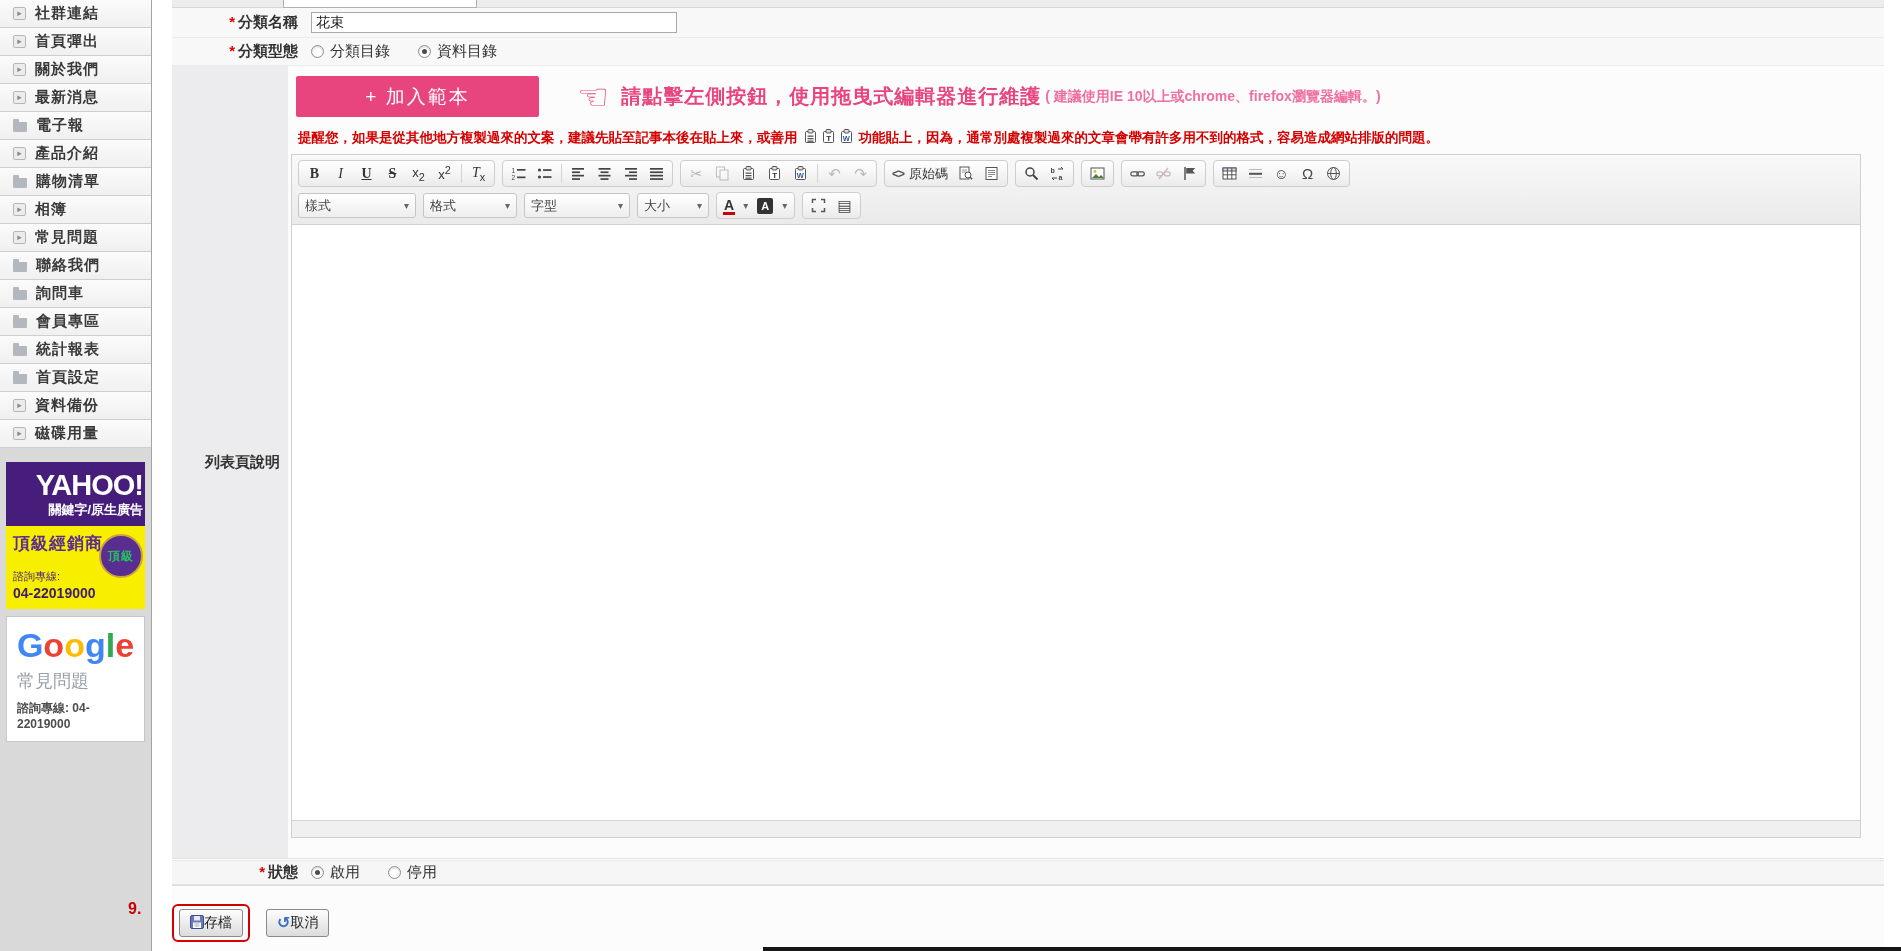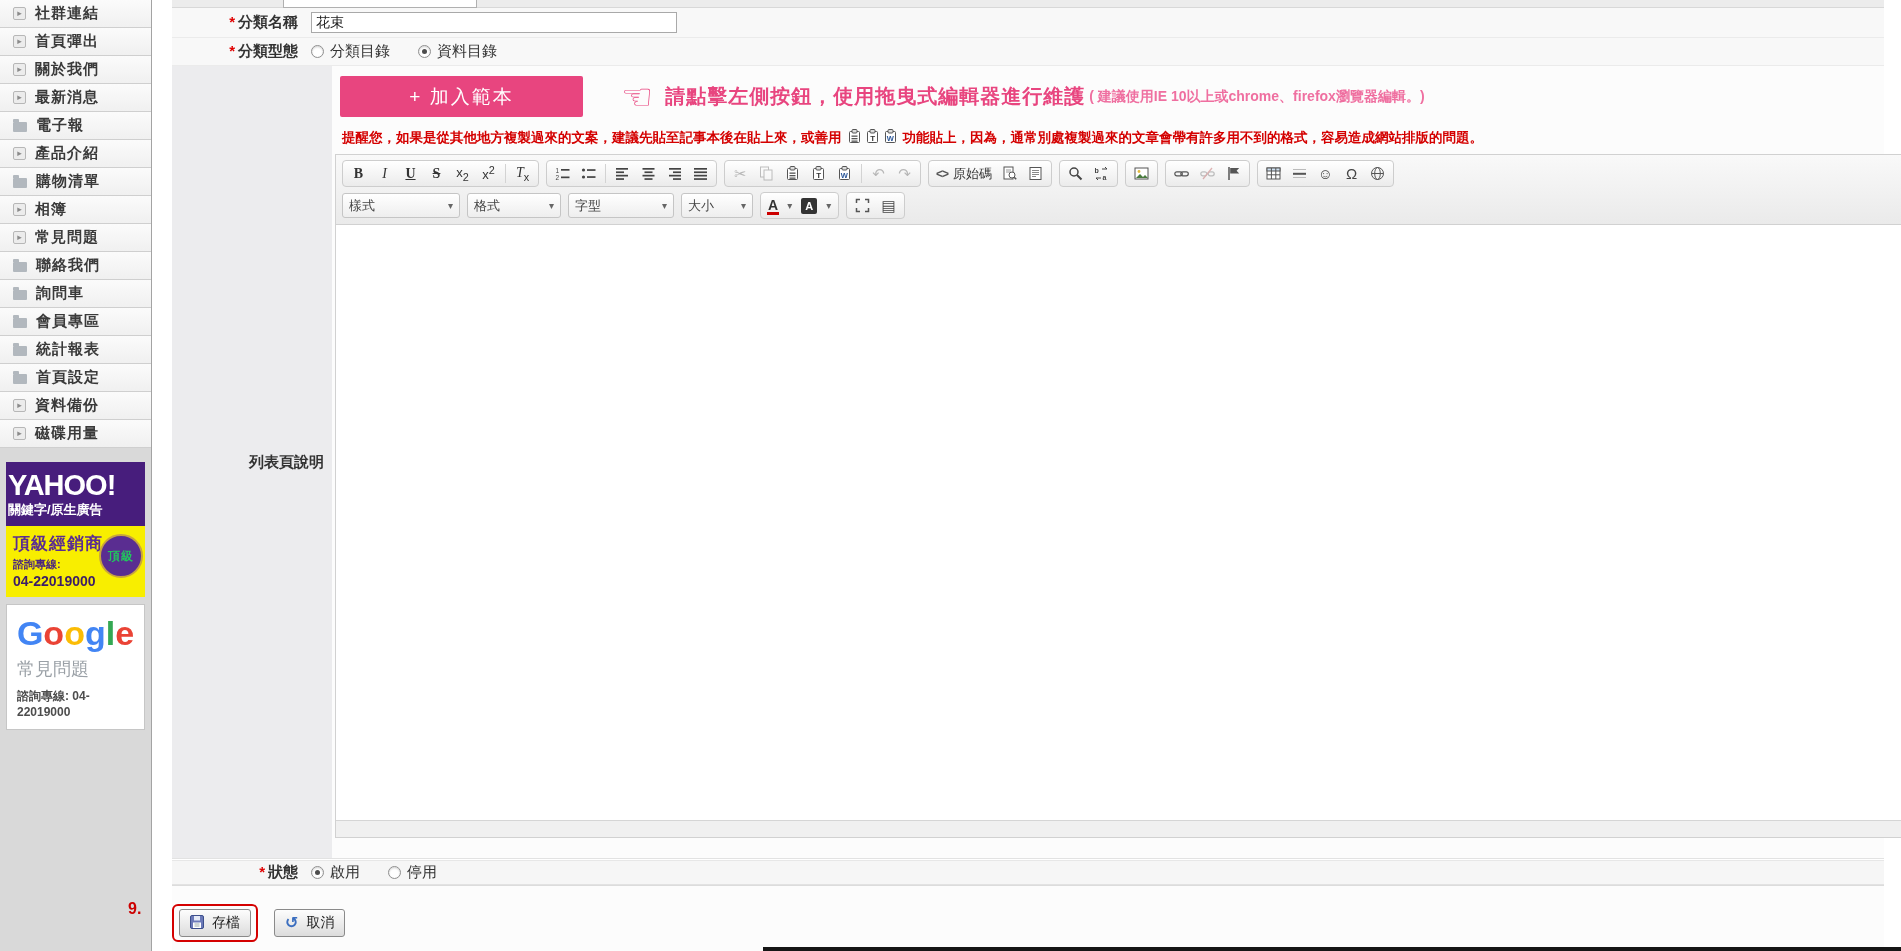--- a/index.html
+++ b/index.html
@@ -12,26 +12,26 @@
     background:linear-gradient(#fbfbfb,#f0f0f0);border-bottom:1px solid #cfcfcf;cursor:pointer}
   .si-label{font-size:15px;color:#3a3a3a;font-weight:bold;letter-spacing:1px;white-space:nowrap}
   .ic{flex:none}
   .ic-arrow{width:13px;height:13px;border:1px solid #b7b7b7;border-radius:2px;background:#ececec;
     color:#8a8a8a;font-size:9px;line-height:11px;text-align:center}
   .ic-folder{width:14px;height:10px;background:#b2b8be;border-radius:1px;position:relative;margin-top:3px}
   .ic-folder::before{content:"";position:absolute;top:-3px;left:0;width:6px;height:3px;background:#b2b8be;border-radius:1px 1px 0 0}
 
   .ads{margin:14px 6px 0 6px}
   .ad-yahoo{cursor:pointer}
-  .y-purple{background:#471d7c;color:#fff;text-align:left;padding:8px 2px 7px}
+  .y-purple{background:#471d7c;color:#fff;text-align:right;padding:8px 2px 7px}
   .y-logo{font-size:29px;font-weight:bold;letter-spacing:-1px;line-height:30px}
   .y-sub{font-size:13px;font-weight:bold;margin-top:1px}
   .y-yellow{background:#f8ee00;position:relative;padding:6px 7px 8px;min-height:58px}
   .y-dealer{color:#5b2d91;font-size:17px;font-weight:bold;letter-spacing:1px}
-  .y-hot{color:#4a2580;font-size:11px;font-weight:bold;margin-top:2px}
+  .y-hot{color:#4a2580;font-size:11px;font-weight:normal;margin-top:14px}
   .y-phone{color:#3b1d68;font-size:14px;font-weight:bold;margin-top:1px}
   .y-badge{position:absolute;right:2px;top:8px;width:44px;height:44px;border-radius:50%;
     background:#5a2d91;border:2px solid #c9a53d;color:#22c55e;font-size:12px;font-weight:bold;
     display:flex;align-items:center;justify-content:center;letter-spacing:1px}
   .ad-google{margin-top:7px;background:#fff;border:1px solid #c6c6c6;padding:10px 7px 10px;cursor:pointer}
   .g-logo{font-size:34px;font-weight:bold;text-align:center;letter-spacing:0;line-height:36px}
   .g-sub{font-size:18px;color:#9aa0a6;margin-top:6px;padding-left:3px}
   .g-hot{font-size:12px;color:#4d4d4d;font-weight:bold;margin-top:7px;padding-left:3px}
 
   
@@ -50,21 +50,21 @@
   .content-cell{flex:1;display:flex;align-items:center;padding-left:6px;gap:6px}
   .txt-input{width:366px;height:21px;border:1px solid #a9a9a9;background:#fff;font-size:14px;
     padding:0 4px;color:#222;font-family:inherit}
   .radio-opt{display:inline-flex;align-items:center;gap:6px;margin-right:22px;cursor:pointer}
   .radio{width:13px;height:13px;border-radius:50%;border:1px solid #8f8f8f;background:#fff;
     display:inline-flex;align-items:center;justify-content:center;box-shadow:inset 0 1px 2px rgba(0,0,0,.18)}
   .radio.on::after{content:"";width:5px;height:5px;border-radius:50%;background:#4d4d4d}
   .radio-label{font-size:15px;color:#333}
 
   .erow{position:absolute;left:20px;top:66px;width:1712px;height:793px;display:flex;border-bottom:1px solid #e2e2e2}
-  .erow .label-cell{width:160px;background:#ececee;display:flex;align-items:center;justify-content:flex-end;padding-right:8px}
+  .erow .label-cell{width:116px;background:#ececee;display:flex;align-items:center;justify-content:flex-end;padding-right:8px}
   .erow-content{position:relative;flex:1;background:#fcfcfc}
   .hint-line{position:absolute;left:8px;top:10px;display:flex;align-items:center}
   .pink-btn{width:243px;height:41px;background:#e8457f;color:#fff;border:none;border-radius:2px;
     font-size:19px;font-family:inherit;cursor:pointer;letter-spacing:2px}
   .hand-icon{color:#e8457f;font-size:36px;line-height:36px;margin-left:38px}
   .hint{color:#e8457f;font-size:20px;font-weight:bold;margin-left:12px;letter-spacing:1px;white-space:nowrap}
   .hint-sub{color:#ef6fa0;font-size:14px;font-weight:bold;margin-left:4px;white-space:nowrap}
   .warning{position:absolute;left:10px;top:63px;color:#d40000;font-size:13.5px;font-weight:bold;
     display:flex;align-items:center;gap:3px;white-space:nowrap}
   .w-icons{display:inline-flex;gap:3px;margin:0 2px}
@@ -97,21 +97,21 @@
   .colBox{width:16px;height:16px;background:#333;color:#fff;font-size:11px;font-weight:bold;
     border-radius:2px;display:inline-flex;align-items:center;justify-content:center}
   .cke-body{flex:1;background:#fff;cursor:text}
   .cke-bottom{flex:none;height:17px;background:#f0f0f0;border-top:1px solid #d5d5d5}
 
   
   .footer{position:absolute;left:20px;top:885px;width:1712px;height:66px;background:#fcfcfc;border-top:1px solid #dcdcdc}
   .step-no{position:absolute;left:-44px;top:14px;color:#cc0000;font-size:16px;font-weight:bold}
   .footer-buttons{position:absolute;left:0;top:18px;display:flex;align-items:center;gap:16px}
   .annot{display:inline-flex;border:2px solid #d40000;border-radius:6px;padding:3px 5px}
-  .btn{display:inline-flex;align-items:center;gap:8px;height:28px;padding:0 10px;
+  .btn{display:inline-flex;align-items:center;gap:0;height:28px;padding:0 10px;
     border:1px solid #8a8a8a;border-radius:3px;background:linear-gradient(#fdfdfd,#dcdcdc);
     font-size:14px;color:#222;font-family:inherit;cursor:pointer}
   .ic-undo{color:#3b6ebf;font-size:16px;font-weight:bold;line-height:14px}
 
   .bottom-strip{position:absolute;left:763px;top:947px;width:1138px;height:4px;background:#161616}
 </style>
 </head>
 <body>
 
 <div class="page">

